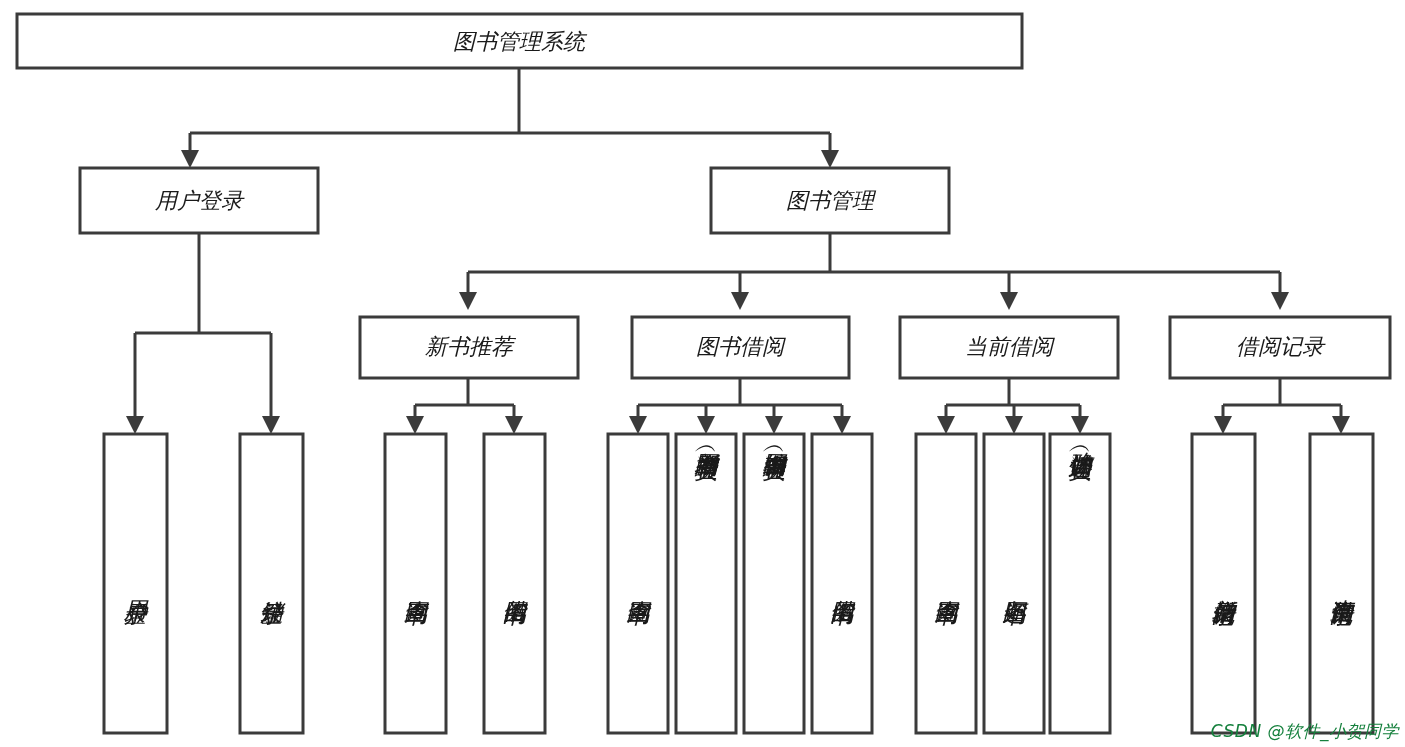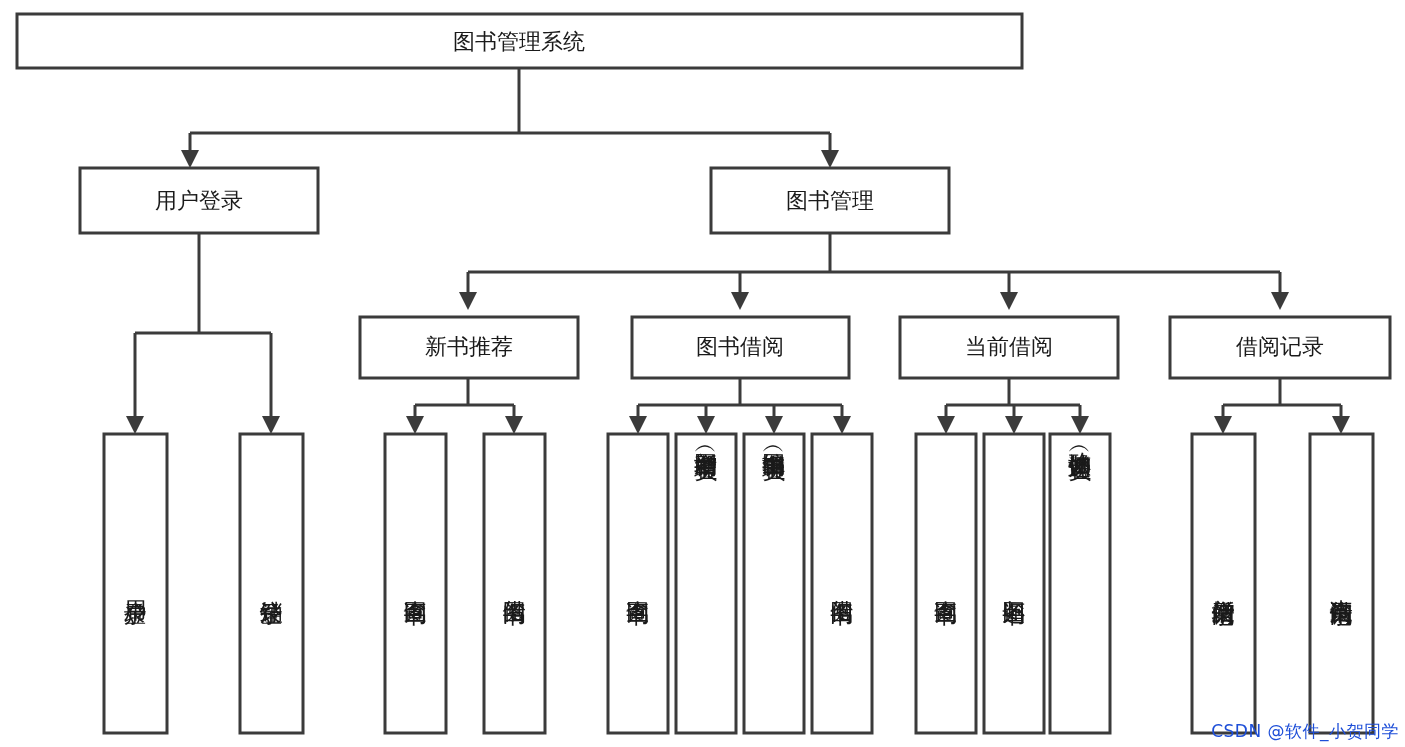--- a/index.html
+++ b/index.html
@@ -1,30 +1,30 @@
 <!DOCTYPE html>
 <html><head>
 <meta charset="utf-8">
 <style>
   html,body{margin:0;padding:0;background:#ffffff;}
   body{width:1405px;height:747px;overflow:hidden;
        font-family:"DejaVu Sans","Liberation Sans",sans-serif;}
-  #diagram-root{position:relative;width:1405px;height:747px;background:#fff;}
+  #diagram-root{position:relative;width:1405px;height:747px;background:#fff;font-style:italic;}
   svg#flow{position:absolute;left:0;top:0;width:1405px;height:747px;}
   .nbox{fill:#ffffff;stroke:#3b3b3b;stroke-width:3;}
   .conn{stroke:#3b3b3b;stroke-width:3;fill:none;stroke-linecap:butt;}
   .arrowhead{fill:#3b3b3b;stroke:none;}
   .hlabel{fill:#1a1a1a;font-size:22px;text-anchor:middle;dominant-baseline:middle;
           font-family:"DejaVu Sans","Liberation Sans",sans-serif;}
   .vlabel-wrap{position:absolute;display:flex;align-items:center;justify-content:center;
                pointer-events:none;}
   .vlabel{writing-mode:vertical-rl;text-orientation:upright;
           font-size:23px;line-height:1.06;color:#1a1a1a;letter-spacing:1px;
           font-family:"DejaVu Sans","Liberation Sans",sans-serif;white-space:nowrap;}
-  #watermark{position:absolute;right:6px;bottom:4px;color:#1d4ed8;font-size:17px;
+  #watermark{position:absolute;right:6px;bottom:4px;color:#15803d;font-size:17px;
              font-family:"DejaVu Sans","Liberation Sans",sans-serif;letter-spacing:0.5px;}
 </style>
 </head>
 <body>
 
 <div id="diagram-root">
 
   <svg id="flow" viewBox="0 0 1405 747">
 
     <g>

